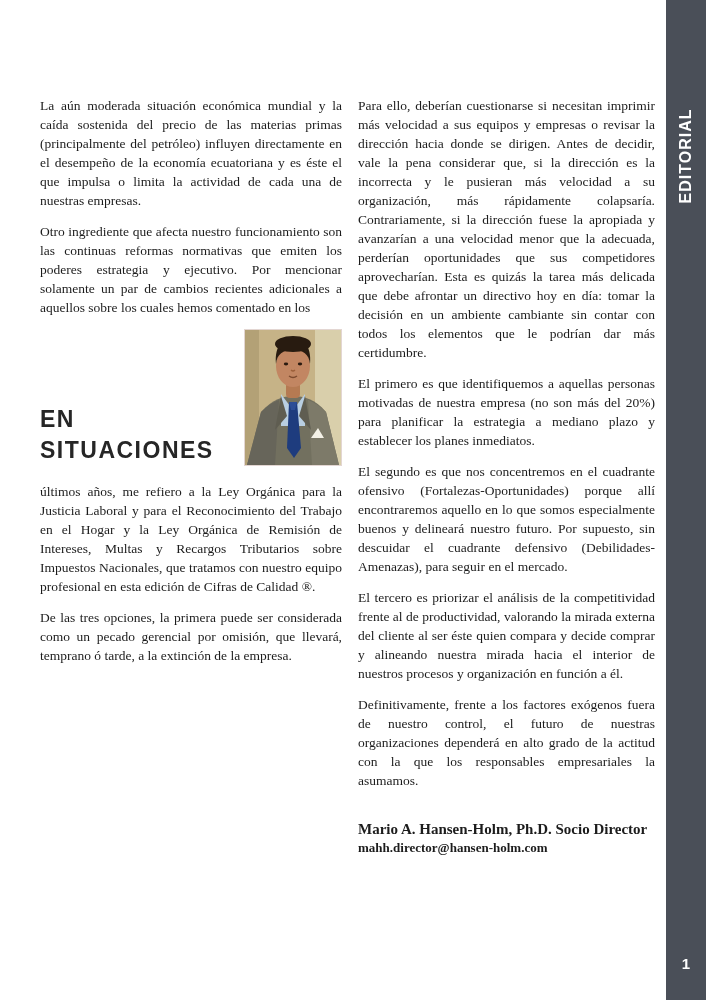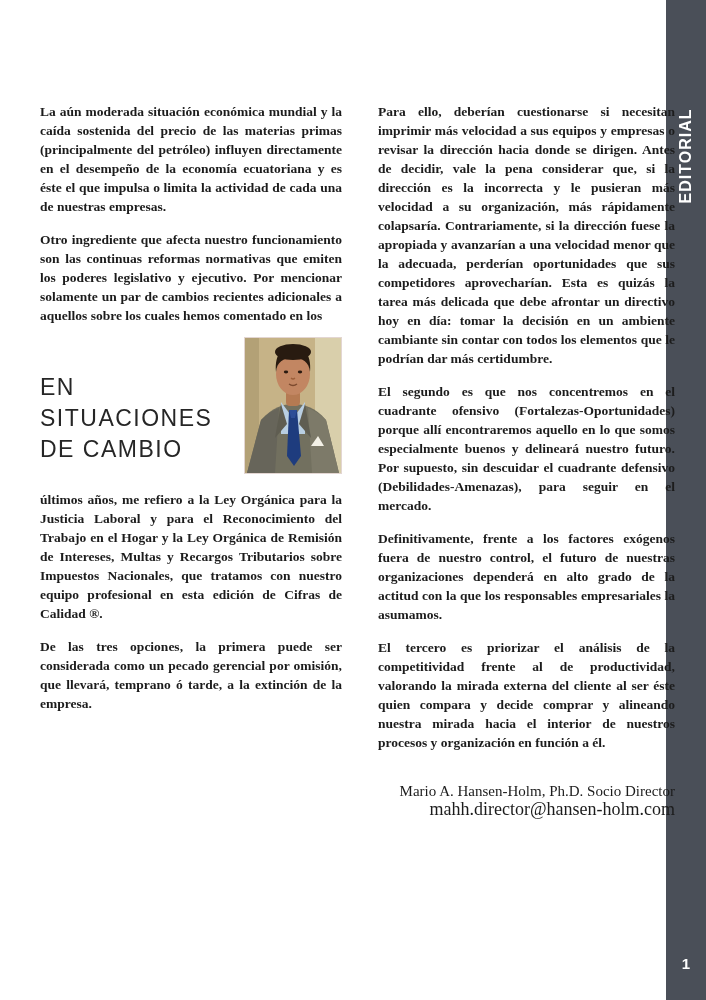--- a/index.html
+++ b/index.html
@@ -43,29 +43,30 @@
 
   
   .col {
     position: absolute;
     top: 88px;
     text-align: justify;
     font-size: 13.5px;
     line-height: 19px;
   }
   .col-left  { left: 40px;  width: 302px; }
-  .col-right { left: 378px; width: 297px; }
-  .col p { margin: 14px 0 12px 0; font-weight: bold; }
+  .col-right { left: 358px; width: 297px; }
+  .col p { margin: 8px 0 12px 0; }
   .col p:last-child { margin-bottom: 0; }
 
   
   .feature-row {
     display: flex;
-    align-items: center;
+    align-items: flex-end;
     margin: 0 0 16px 0;
+    font-weight: bold;
   }
   .article-title {
     flex: 1 1 auto;
     padding-top: 26px;
     font-family: "Liberation Sans", sans-serif;
     font-size: 23px;
     line-height: 31px;
     letter-spacing: 1.5px;
     color: #262626;
     text-align: left;
@@ -76,42 +77,41 @@
     border: 1px solid #e3d6d2;
     box-sizing: border-box;
     overflow: hidden;
   }
   .photo-frame svg { display: block; }
 
   
   .closing { margin-top: 4px; }
   .signature-block {
     margin-top: 30px;
-    text-align: right;
-    font-weight: normal;
+    text-align: left;
+    font-weight: bold;
   }
   .signature-name  { font-size: 15px; line-height: 19px; }
-  .signature-email { font-size: 18px; line-height: 17px; }
+  .signature-email { font-size: 13px; line-height: 17px; }
 </style>
 </head>
 <body>
 
 <div class="sidebar" style="background: rgb(74, 79, 88);">
   <div class="sidebar-label" style="color: rgb(255, 255, 255);">EDITORIAL</div>
   <div class="page-number" style="color: rgb(255, 255, 255);">1</div>
 </div>
 
 <div class="col col-left">
   <p>La aún moderada situación económica mundial y la caída sostenida del precio de las materias primas (principalmente del petróleo) influyen directamente en el desempeño de la economía ecuatoriana y es éste el que impulsa o limita la actividad de cada una de nuestras empresas.</p>
-  <p>Otro ingrediente que afecta nuestro funcionamiento son las continuas reformas normativas que emiten los poderes legislativo y ejecutivo. Por mencionar solamente un par de cambios recientes adicionales a aquellos sobre los cuales hemos comentado en los</p>
+  <p>Otro ingrediente que afecta nuestro funcionamiento son las continuas reformas normativas que emiten los poderes estrategia y ejecutivo. Por mencionar solamente un par de cambios recientes adicionales a aquellos sobre los cuales hemos comentado en los</p>
 
   <div class="feature-row">
     <div class="article-title">
       <div>EN SITUACIONES</div>
-      <div>DE CAMBIO</div>
     </div>
     <div class="photo-frame">
       <svg width="96" height="135" viewBox="0 0 96 135" xmlns="http://www.w3.org/2000/svg">
         <rect x="0" y="0" width="96" height="135" fill="#c6b387"></rect>
         <rect x="70" y="0" width="26" height="135" fill="#d9cfab"></rect>
         <rect x="0" y="0" width="14" height="135" fill="#b3a176"></rect>
 
         <path d="M2,135 L16,82 C28,69 38,66 48,66 C59,66 70,69 81,82 L94,135 Z" fill="#72705f"></path>
         <path d="M2,135 L16,82 C22,76 28,72 34,70 L30,135 Z" fill="#67655a"></path>
         <path d="M94,135 L81,82 C75,76 69,72 63,70 L67,135 Z" fill="#7d7a69"></path>
@@ -140,21 +140,22 @@
       </svg>
     </div>
   </div>
 
   <p>últimos años, me refiero a la Ley Orgánica para la Justicia Laboral y para el Reconocimiento del Trabajo en el Hogar y la Ley Orgánica de Remisión de Intereses, Multas y Recargos Tributarios sobre Impuestos Nacionales, que tratamos con nuestro equipo profesional en esta edición de Cifras de Calidad ®.</p>
   <p>De las tres opciones, la primera puede ser considerada como un pecado gerencial por omisión, que llevará, temprano ó tarde, a la extinción de la empresa.</p>
 </div>
 
 <div class="col col-right">
   <p>Para ello, deberían cuestionarse si necesitan imprimir más velocidad a sus equipos y empresas o revisar la dirección hacia donde se dirigen. Antes de decidir, vale la pena considerar que, si la dirección es la incorrecta y le pusieran más velocidad a su organización, más rápidamente colapsaría. Contrariamente, si la dirección fuese la apropiada y avanzarían a una velocidad menor que la adecuada, perderían oportunidades que sus competidores aprovecharían. Esta es quizás la tarea más delicada que debe afrontar un directivo hoy en día: tomar la decisión en un ambiente cambiante sin contar con todos los elementos que le podrían dar más certidumbre.</p>
+  <p>El primero es que identifiquemos a aquellas personas motivadas de nuestra empresa (no son más del 20%) para planificar la estrategia a mediano plazo y establecer los planes inmediatos.</p>
   <p>El segundo es que nos concentremos en el cuadrante ofensivo (Fortalezas-Oportunidades) porque allí encontraremos aquello en lo que somos especialmente buenos y delineará nuestro futuro. Por supuesto, sin descuidar el cuadrante defensivo (Debilidades-Amenazas), para seguir en el mercado.</p>
+  <p>El tercero es priorizar el análisis de la competitividad frente al de productividad, valorando la mirada externa del cliente al ser éste quien compara y decide comprar y alineando nuestra mirada hacia el interior de nuestros procesos y organización en función a él.</p>
   <p>Definitivamente, frente a los factores exógenos fuera de nuestro control, el futuro de nuestras organizaciones dependerá en alto grado de la actitud con la que los responsables empresariales la asumamos.</p>
-  <p>El tercero es priorizar el análisis de la competitividad frente al de productividad, valorando la mirada externa del cliente al ser éste quien compara y decide comprar y alineando nuestra mirada hacia el interior de nuestros procesos y organización en función a él.</p>
 
   <div class="signature-block">
     <div class="signature-name">Mario A. Hansen-Holm, Ph.D. Socio Director</div>
     <div class="signature-email">mahh.director@hansen-holm.com</div>
   </div>
 </div>
 
 </body></html>

